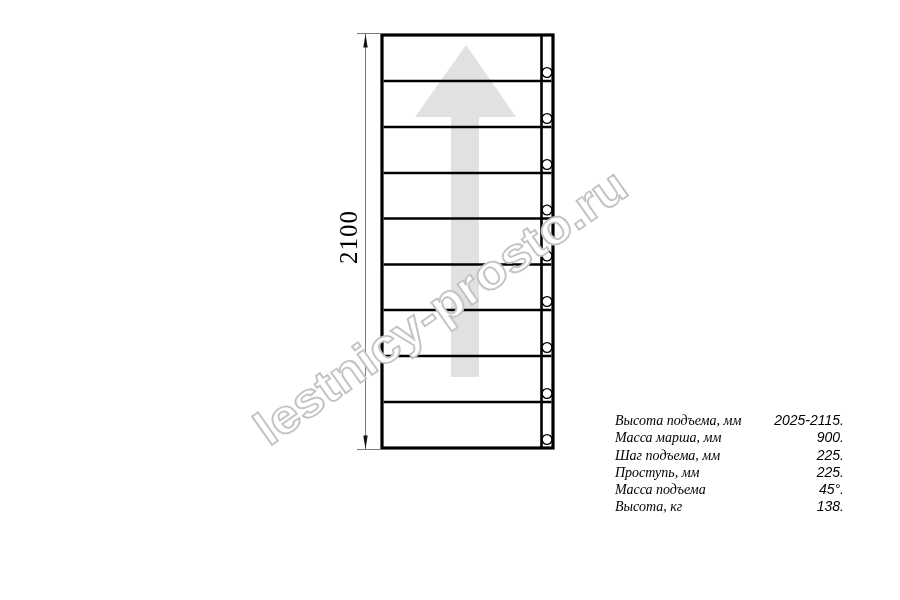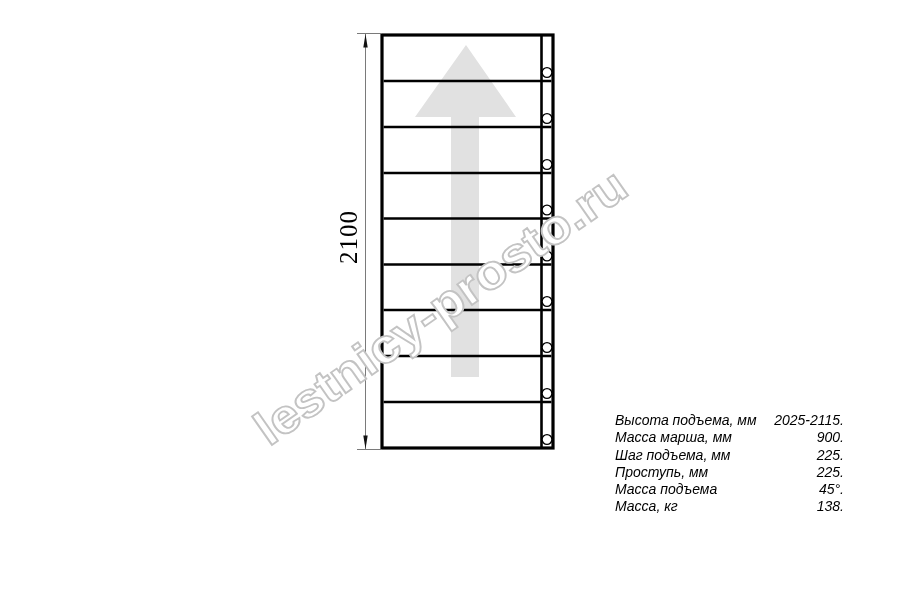--- a/index.html
+++ b/index.html
@@ -38,21 +38,21 @@
     font-style: italic;
     font-size: 14px;
     line-height: 17.3px;
     color: #000000;
   }
   .spec-row {
     display: flex;
     justify-content: space-between;
     align-items: baseline;
   }
-  .spec-label { white-space: nowrap; }
+  .spec-label { white-space: nowrap; font-family: Liberation Serif, serif; }
   .spec-value { white-space: nowrap; text-align: left; }
   .watermark-text {
     font-family: "Liberation Sans", sans-serif;
     font-weight: bold;
   }
 </style>
 </head>
 <body>
 
 <div class="canvas">
@@ -114,18 +114,18 @@
     </div>
     <div class="spec-row">
       <span class="spec-label">Проступь, мм</span>
       <span class="spec-value">225.</span>
     </div>
     <div class="spec-row">
       <span class="spec-label">Масса подъема</span>
       <span class="spec-value">45°.</span>
     </div>
     <div class="spec-row">
-      <span class="spec-label">Масса, кг</span>
+      <span class="spec-label">Высота, кг</span>
       <span class="spec-value">138.</span>
     </div>
   </div>
 
 </div>
 
 </body></html>

